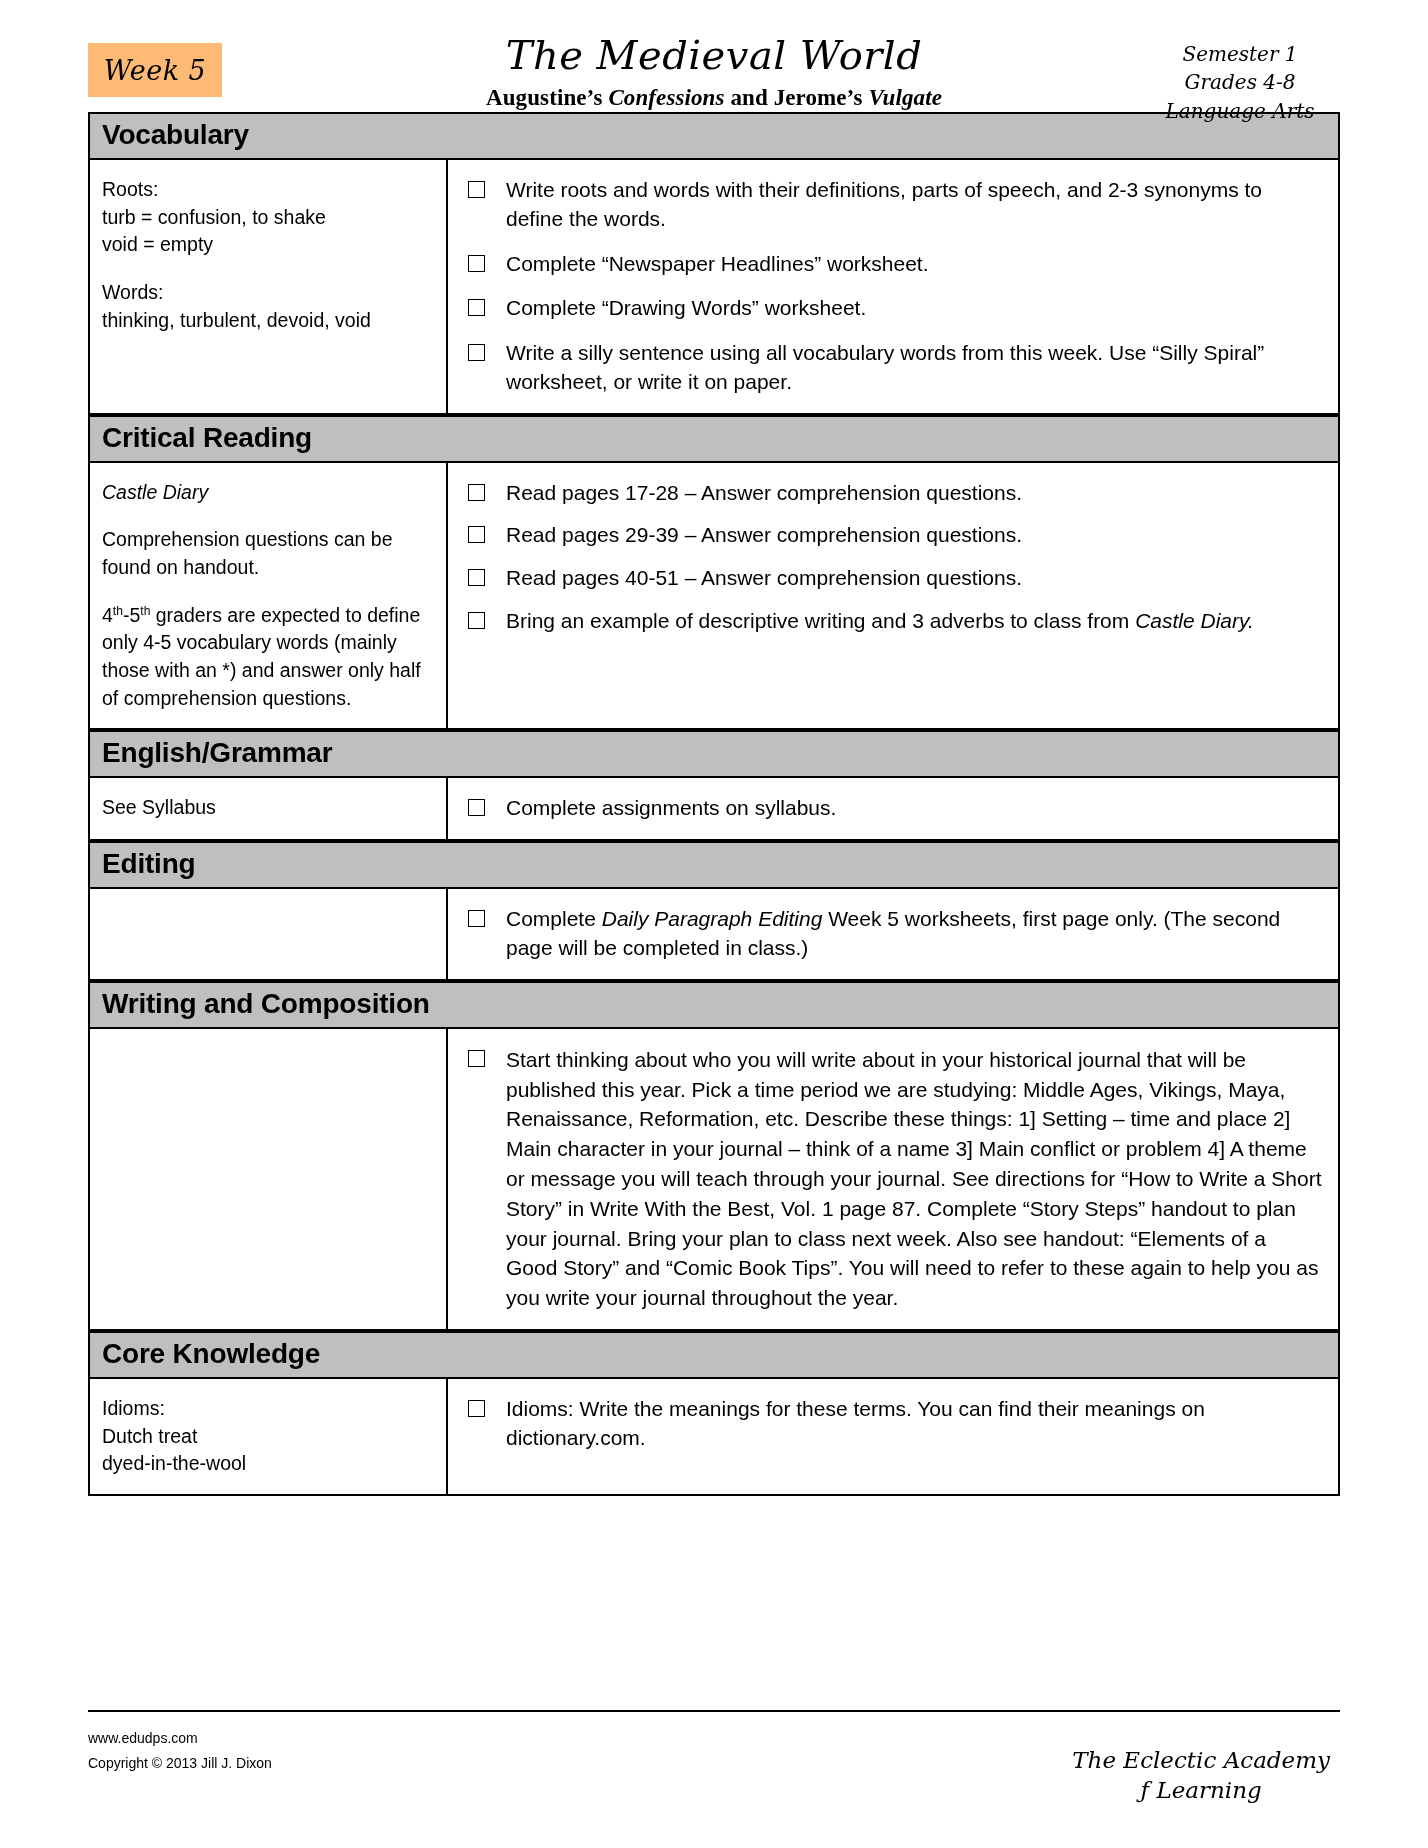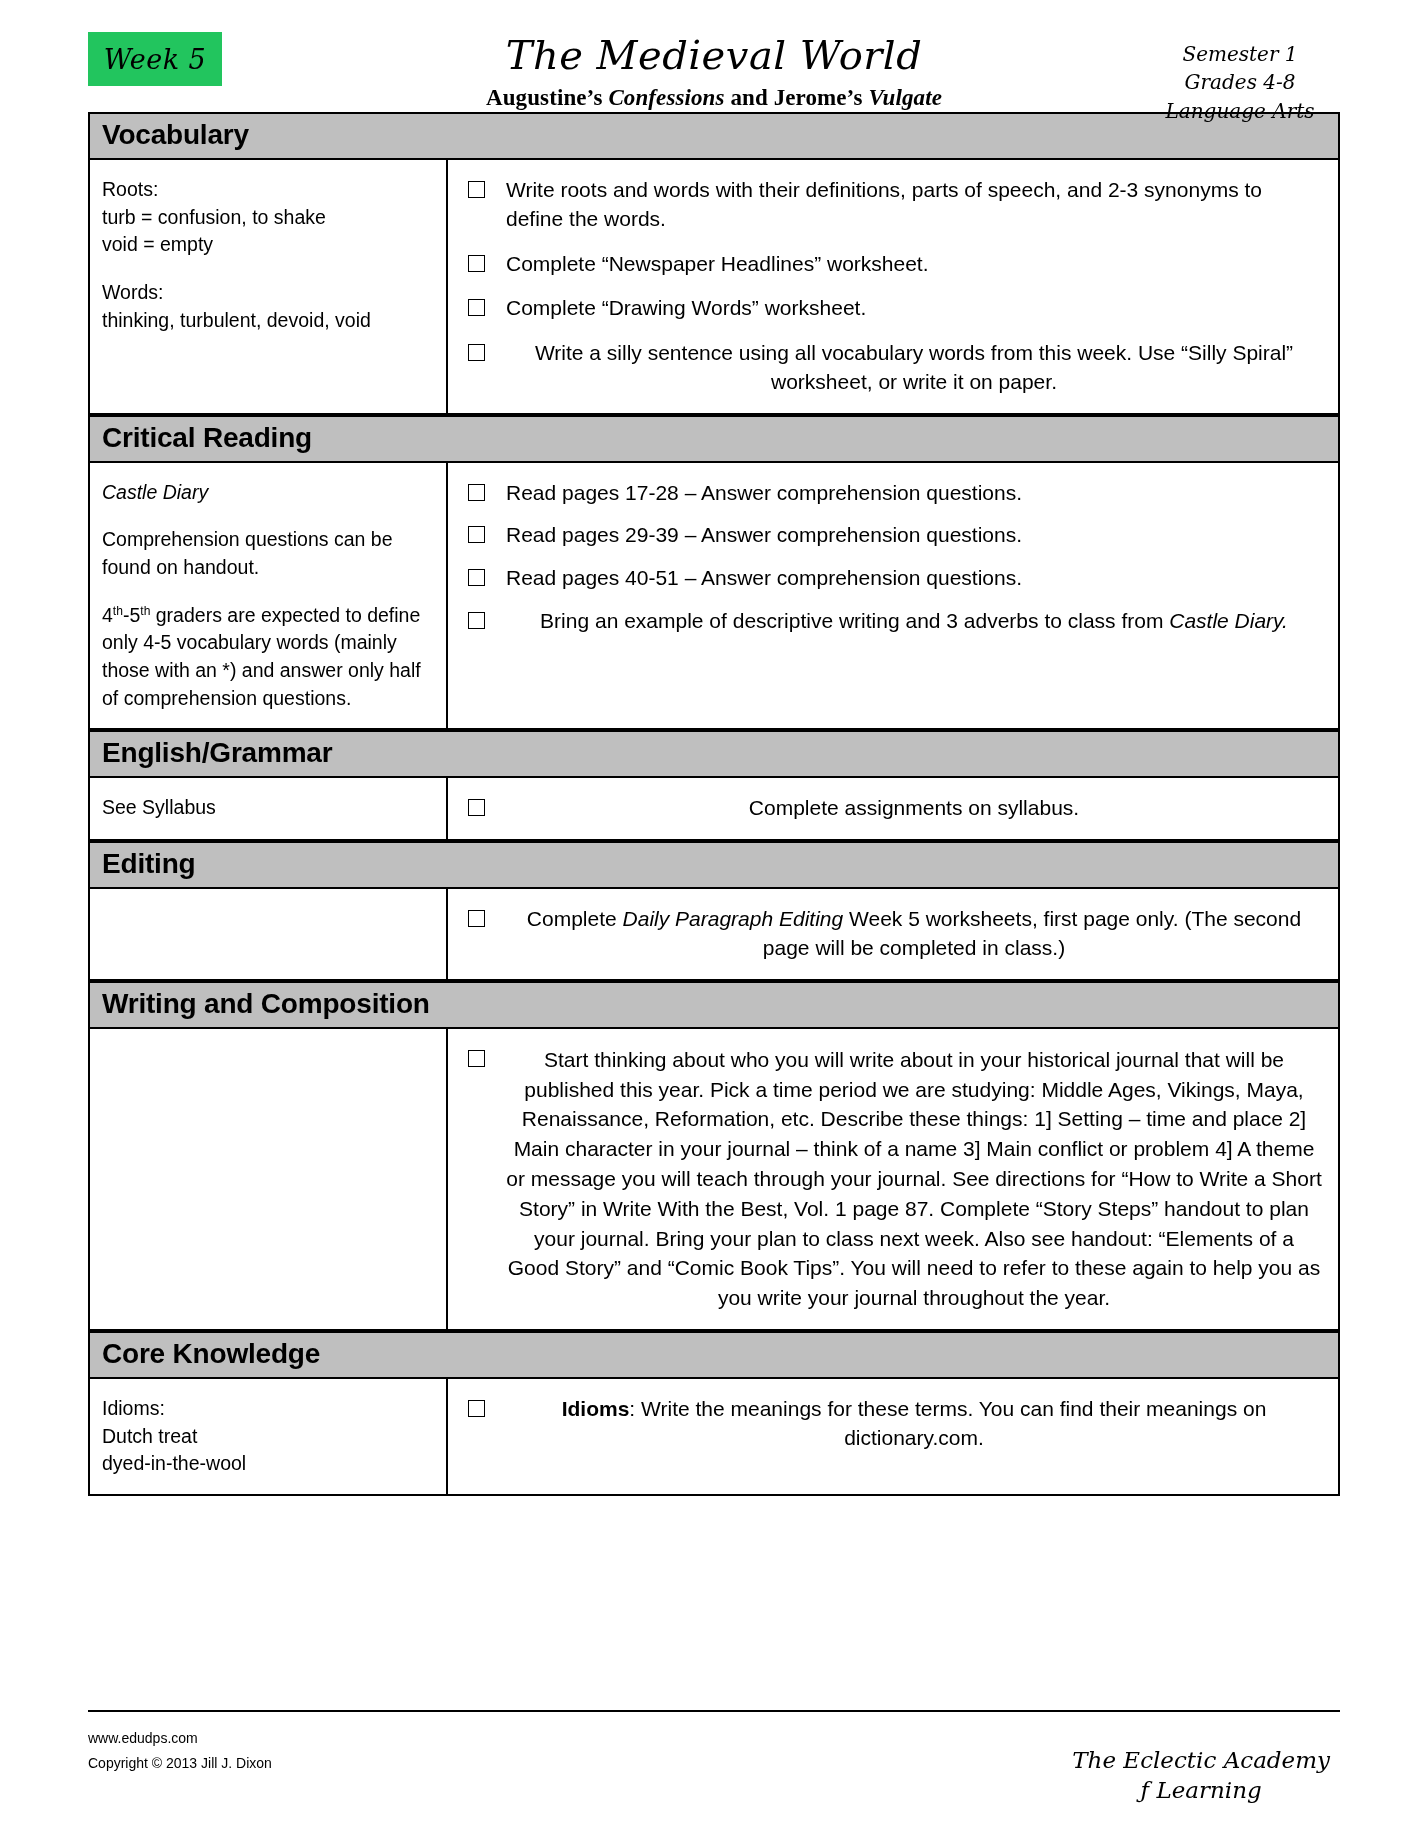--- a/index.html
+++ b/index.html
@@ -18,23 +18,23 @@
   .page { padding: 0 88px; }
 
   
   .header {
     position: relative;
     height: 112px;
     padding-top: 34px;
   }
   .week-badge {
     position: absolute;
-    left: 0; top: 32px;
+    left: 0; top: 43px;
     width: 134px; height: 54px;
-    background: #22c55e;
+    background: #fdba74;
     display: flex; align-items: center; justify-content: center;
     font-family: "DejaVu Serif", serif;
     font-style: italic;
     font-size: 27px;
     letter-spacing: 0.5px;
   }
   .title-wrap {
     text-align: center;
     width: 100%;
   }
@@ -102,36 +102,36 @@
   .cell-left b { font-weight: normal; }
   .cell-left i { font-style: italic; }
   sup { font-size: 0.62em; vertical-align: super; line-height: 0; }
 
   
   .chk-item {
     display: flex;
     align-items: flex-start;
     margin-bottom: 16px;
   }
-  .chk-item:last-child { margin-bottom: 0; text-align: center; }
+  .chk-item:last-child { margin-bottom: 0; }
   .chk-box {
     flex: 0 0 auto;
     width: 17px; height: 17px;
     border: 1.8px solid #000;
     margin-top: 5px;
     margin-right: 21px;
     background: #fff;
   }
   .chk-text {
     font-size: 21px;
     line-height: 1.37;
     flex: 1 1 auto;
   }
   .chk-text i { font-style: italic; }
-  .chk-text b { font-weight: bold; }
+  .chk-text b { font-weight: normal; }
 
   .tight .chk-item { margin-bottom: 14px; }
   .paragraph .chk-text { line-height: 1.42; }
 
   
   .footer {
     position: absolute;
     left: 88px; right: 88px;
     bottom: 42px;
   }

